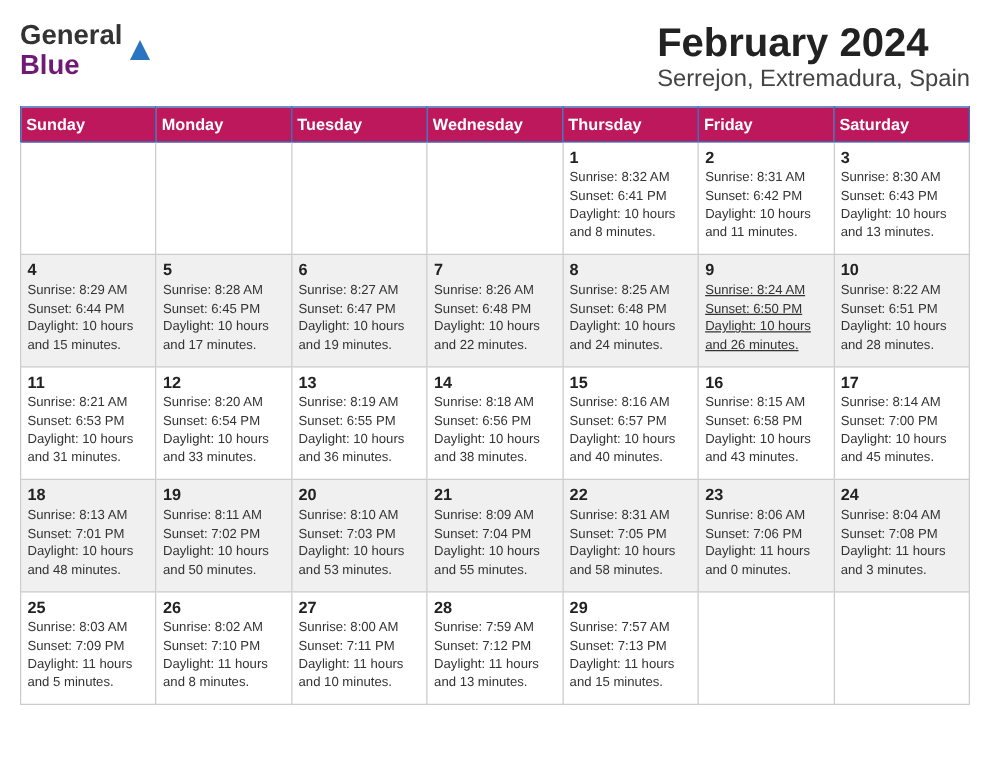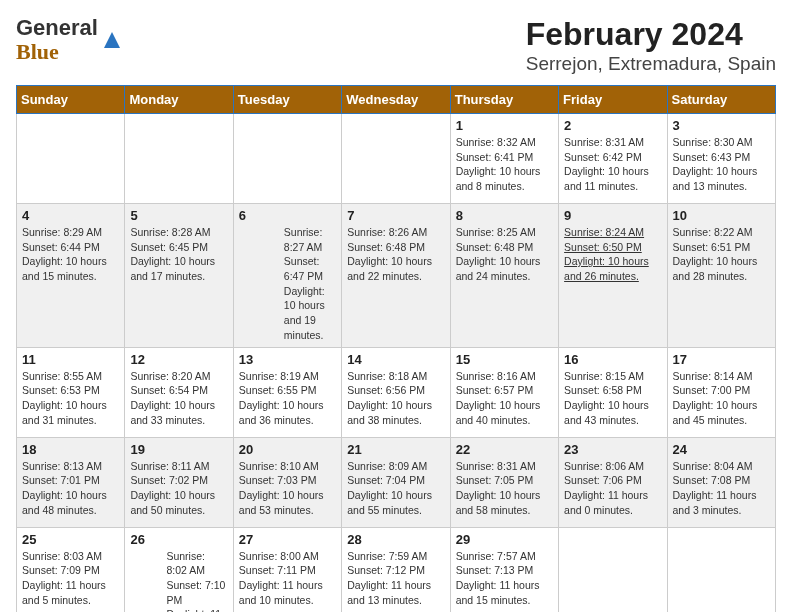--- a/index.html
+++ b/index.html
@@ -19,21 +19,21 @@
     .logo {
       display: flex;
       align-items: center;
     }
     .logo-text {
       font-size: 22px;
       font-weight: bold;
       line-height: 1.1;
     }
     .logo-general { color: #333; }
-    .logo-blue { color: #a16207; font-family: Liberation Serif, serif; }
+    .logo-blue { color: #701a75; }
     .logo-icon {
       width: 24px;
       height: 24px;
       margin-left: 2px;
     }
     .title-block {
     }
     .month-year {
       font-size: 32px;
       font-weight: bold;
@@ -42,21 +42,21 @@
     .location {
       font-size: 19px;
       color: #444;
     }
     table {
       width: 100%;
       border-collapse: collapse;
       font-size: 11px;
     }
     thead tr th {
-      background-color: #a16207;
+      background-color: #be185d;
       color: #fff;
       padding: 6px 4px;
       text-align: left;
       font-size: 13px;
       font-weight: bold;
       border: 1px solid #2a74c0;
     }
     tbody tr td {
       border: 1px solid #ccc;
       vertical-align: top;
@@ -161,21 +161,21 @@
         </td>
         <td>
           <div class="day-num">5</div>
           <div class="day-info" style="white-space: pre-line;">Sunrise: 8:28 AM
 Sunset: 6:45 PM
 Daylight: 10 hours
 and 17 minutes.</div>
         </td>
         <td>
           <div class="day-num">6</div>
-          <div class="day-info" style="white-space: pre-line; margin-left: 45px;">Sunrise: 8:27 AM
+          <div class="day-info" style="white-space: pre-line;">Sunrise: 8:27 AM
 Sunset: 6:47 PM
 Daylight: 10 hours
 and 19 minutes.</div>
         </td>
         <td>
           <div class="day-num">7</div>
           <div class="day-info" style="white-space: pre-line;">Sunrise: 8:26 AM
 Sunset: 6:48 PM
 Daylight: 10 hours
 and 22 minutes.</div>
@@ -198,21 +198,21 @@
           <div class="day-num">10</div>
           <div class="day-info" style="white-space: pre-line;">Sunrise: 8:22 AM
 Sunset: 6:51 PM
 Daylight: 10 hours
 and 28 minutes.</div>
         </td>
       </tr>
       <tr>
         <td>
           <div class="day-num">11</div>
-          <div class="day-info" style="white-space: pre-line;">Sunrise: 8:55 AM
+          <div class="day-info" style="white-space: pre-line;">Sunrise: 8:21 AM
 Sunset: 6:53 PM
 Daylight: 10 hours
 and 31 minutes.</div>
         </td>
         <td>
           <div class="day-num">12</div>
           <div class="day-info" style="white-space: pre-line;">Sunrise: 8:20 AM
 Sunset: 6:54 PM
 Daylight: 10 hours
 and 33 minutes.</div>
@@ -307,21 +307,21 @@
       <tr>
         <td>
           <div class="day-num">25</div>
           <div class="day-info" style="white-space: pre-line;">Sunrise: 8:03 AM
 Sunset: 7:09 PM
 Daylight: 11 hours
 and 5 minutes.</div>
         </td>
         <td>
           <div class="day-num">26</div>
-          <div class="day-info" style="white-space: pre-line; margin-left: 36px;">Sunrise: 8:02 AM
+          <div class="day-info" style="white-space: pre-line;">Sunrise: 8:02 AM
 Sunset: 7:10 PM
 Daylight: 11 hours
 and 8 minutes.</div>
         </td>
         <td>
           <div class="day-num">27</div>
           <div class="day-info" style="white-space: pre-line;">Sunrise: 8:00 AM
 Sunset: 7:11 PM
 Daylight: 11 hours
 and 10 minutes.</div>

